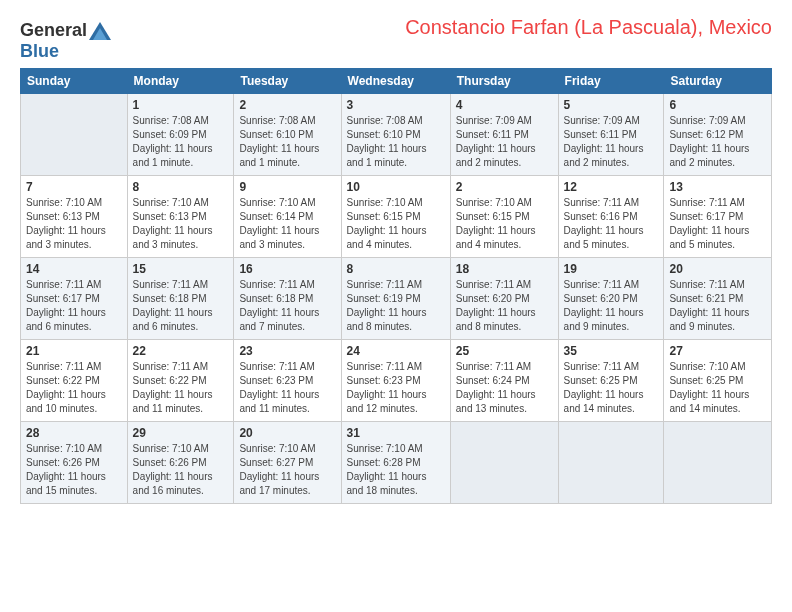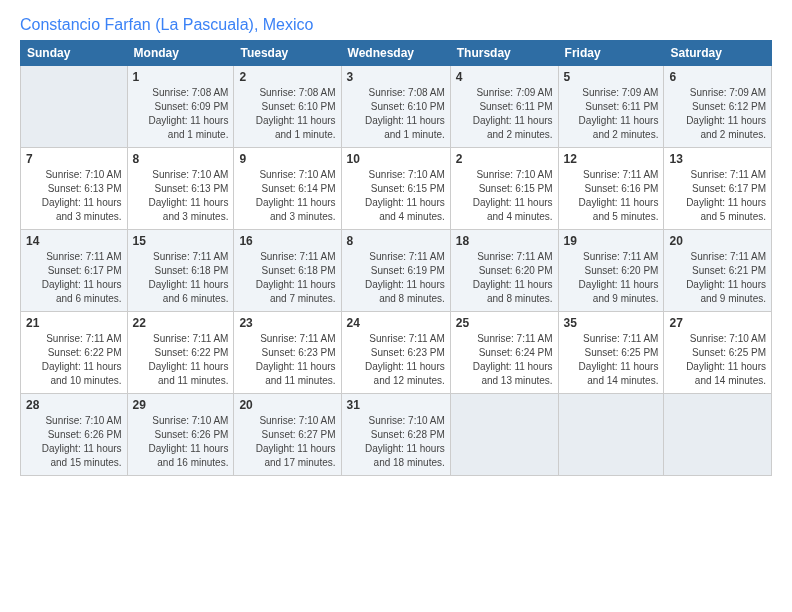--- a/index.html
+++ b/index.html
@@ -48,22 +48,22 @@
     .title-area {
       text-align: right;
     }
     .month-title {
       font-size: 38px;
       font-weight: bold;
       color: #333;
       line-height: 1.1;
     }
     .location-title {
-      font-size: 16px;
-      color: #3b82f6;
+      font-size: 20px;
+      color: #ef4444;
       font-weight: normal;
     }
     .calendar-table {
       width: 100%;
       border-collapse: collapse;
       font-size: 11px;
       margin-top: 6px;
     }
     .calendar-table th {
       background-color: #2e6da4;
@@ -89,34 +89,43 @@
       font-weight: bold;
       font-size: 12px;
       color: #333;
       display: block;
       margin-bottom: 2px;
     }
     .day-info {
       font-size: 10px;
       color: #444;
       line-height: 1.4;
-      text-align: right;
     }
     .row-shaded td {
       background-color: #f0f4f8;
     }
     .row-shaded td.empty {
       background-color: #e8edf2;
     }
   </style>
 </head>
 <body>
 
 <div class="page">
   <div class="header-area">
+    <div class="logo">
+      <div class="logo-text">
+        <span class="logo-general">General</span>
+        <svg class="logo-icon" viewBox="0 0 22 18" xmlns="http://www.w3.org/2000/svg">
+          <polygon points="0,18 11,0 22,18" fill="#2e6da4"></polygon>
+          <polygon points="4,18 11,6 18,18" fill="#5a9fd4"></polygon>
+        </svg>
+      </div>
+      <span class="logo-blue">Blue</span>
+    </div>
     <div class="title-area">
       <div class="location-title">Constancio Farfan (La Pascuala), Mexico</div>
     </div>
   </div>
 
   <table class="calendar-table">
     <thead>
       <tr>
         <th>Sunday</th>
         <th>Monday</th>

